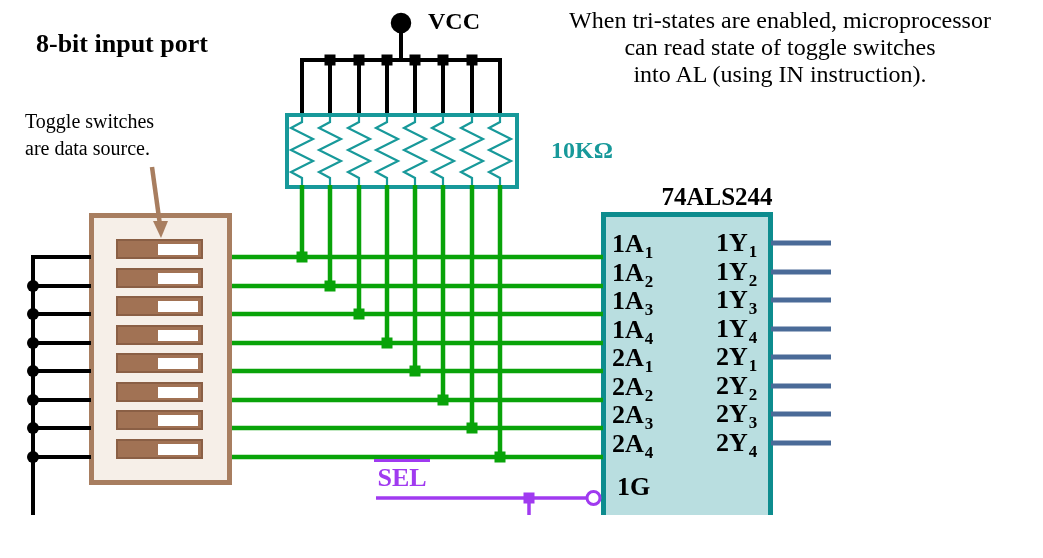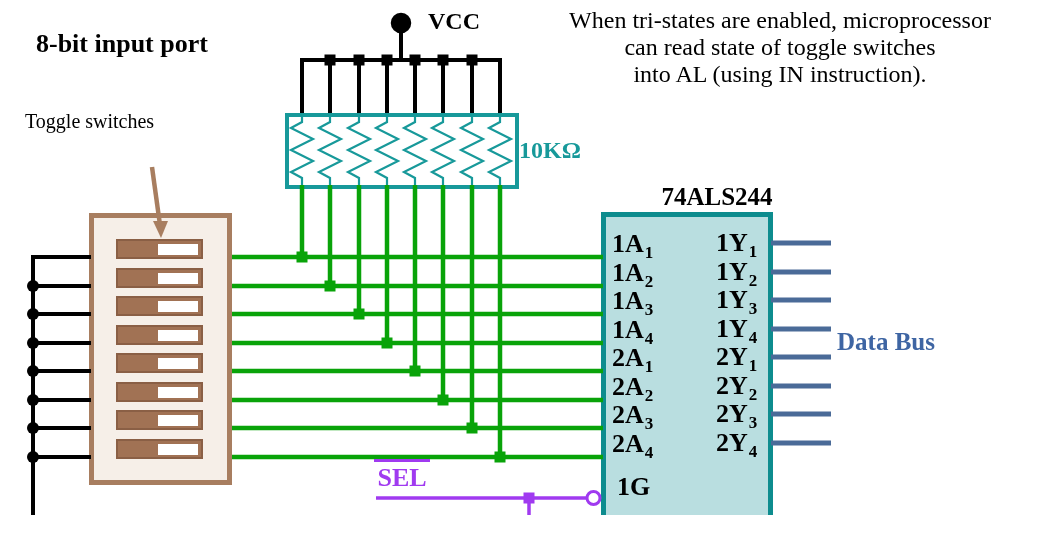--- a/index.html
+++ b/index.html
@@ -10,21 +10,21 @@
   #switch-panel{left:89px;top:213px;width:143px;height:272px;background:#f6efe8;border:5px solid #a87e60;}
   .switch{position:absolute;width:87px;height:20px;background:#a17254;border:2.5px solid #8a5f45;box-sizing:border-box;}
   .switch .knob{position:absolute;top:2.5px;bottom:2.5px;right:3px;width:40px;background:#fff;}
   svg{position:absolute;left:0;top:0;z-index:2;}
   #labels{position:absolute;left:0;top:0;width:100%;height:100%;z-index:3;}
   .lbl{position:absolute;color:#000;white-space:nowrap;}
   .title{left:36px;top:29px;font-size:26px;font-weight:bold;}
   .note-left{left:25px;top:108px;font-size:20px;line-height:26.5px;}
   .vcc{left:428px;top:8px;font-size:24px;font-weight:bold;}
   .headline{left:524px;top:7px;width:512px;text-align:center;font-size:24px;line-height:27px;}
-  .rlabel{left:519px;top:137px;font-size:24px;font-weight:bold;color:var(--teal);}
+  .rlabel{left:519px;top:137px;font-size:24px;font-weight:bold;color:var(--teal);padding-left:32px;}
   .chipname{left:631px;top:183px;width:172px;text-align:center;font-size:25px;font-weight:bold;}
   .buslabel{left:837px;top:328px;font-size:25px;font-weight:bold;color:var(--bustext);}
   .sel{left:372px;top:459px;width:60px;text-align:center;color:var(--purple);}
   .sel .ovl{display:inline-block;border-top:3px solid var(--purple);padding:2px 3px 0 3px;
             font-size:26px;font-weight:bold;line-height:1.05;}
   .caption{left:67px;top:512px;font-size:26px;color:var(--purple);}
   .caption .ovl2{display:inline-block;border-top:2.5px solid var(--purple);padding-top:1px;line-height:1.05;}
   .pin{position:absolute;height:27px;display:flex;align-items:flex-end;
        font-size:26px;font-weight:bold;line-height:1;color:#000;}
   .pin .sub{font-size:17px;transform:translateY(4px);margin-left:1px;}
@@ -175,30 +175,30 @@
     <g>
       <line x1="152" y1="167" x2="160" y2="225" stroke="#a87e60" stroke-width="4.5"></line>
       <polygon points="153,221 168,221 161,238" fill="#a87e60"></polygon>
     </g>
   </svg>
 
   <div id="labels">
     <div class="lbl title">8-bit input port</div>
     <div class="lbl note-left">
       <div>Toggle switches</div>
+      <div>are data source.</div>
     </div>
     <div class="lbl vcc">VCC</div>
     <div class="lbl headline">
       <div>When tri-states are enabled, microprocessor</div>
       <div>can read state of toggle switches</div>
       <div>into AL (using IN instruction).</div>
     </div>
     <div class="lbl rlabel">10KΩ</div>
     <div class="lbl chipname">74ALS244</div>
-    <div class="lbl buslabel">Data Bus</div>
     <div class="lbl sel">
       <span class="ovl">SEL</span>
     </div>
     <div id="pins">
         <div class="pin" style="left: 612px; top: 230px;">
           <span>1A</span>
           <span class="sub">1</span>
         </div>
         <div class="pin" style="left: 612px; top: 259px;">
           <span>1A</span>

